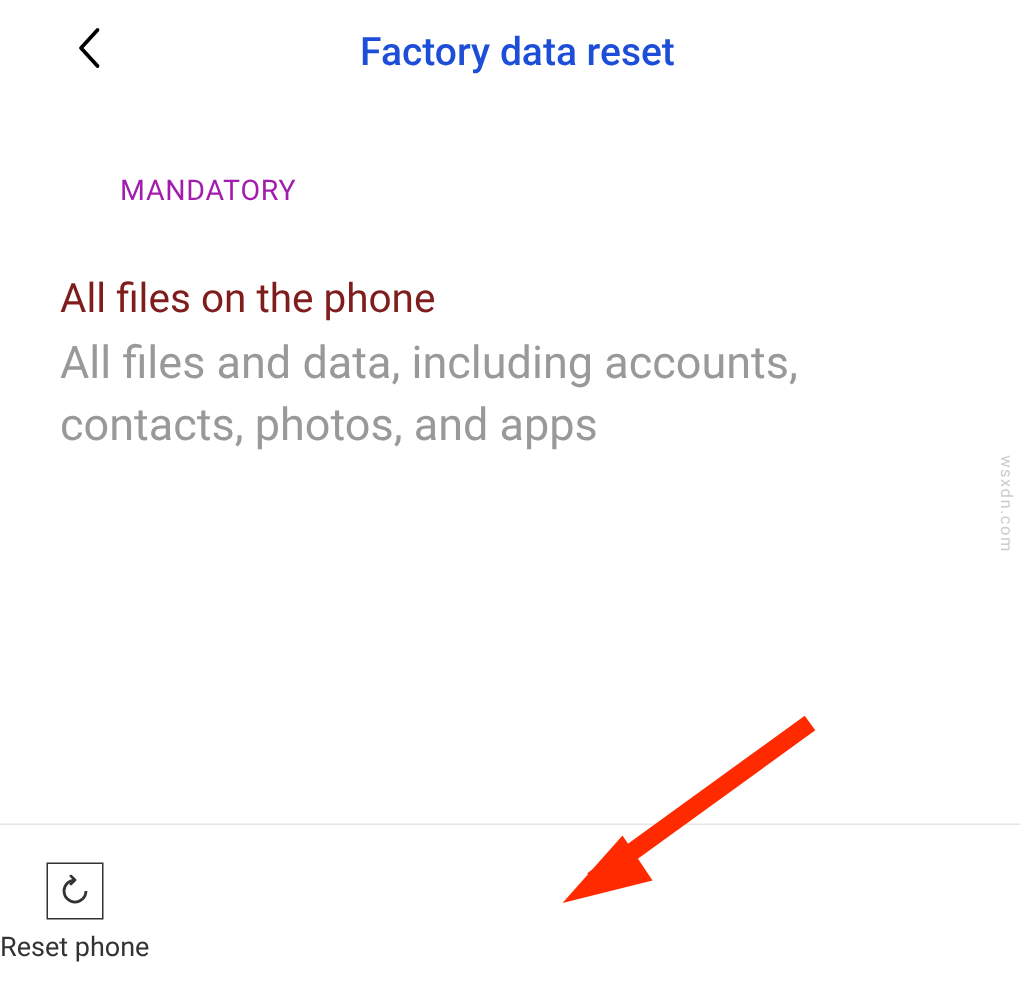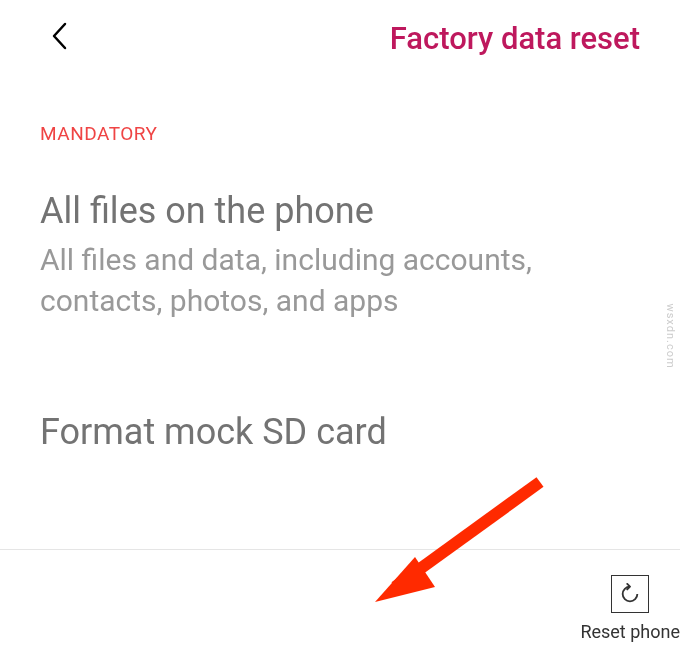--- a/index.html
+++ b/index.html
@@ -19,59 +19,60 @@
     }
     .back-button {
       font-size: 36px;
       font-weight: 300;
       color: #000;
       cursor: pointer;
       position: absolute;
       left: 50px;
     }
     .title {
-      font-size: 31px;
+      font-size: 26px;
       font-weight: 500;
-      color: #be185d;
+      color: #1d4ed8;
       width: 100%;
-      text-align: right;
+      text-align: center;
     }
     .section-header {
       font-size: 19px;
-      color: #ef4444;
+      color: #a21caf;
       padding: 35px 40px 20px 40px;
       letter-spacing: 0.5px;
+      margin-left: 40px;
     }
     .list-item {
       padding: 25px 40px;
       cursor: pointer;
     }
     .item-title {
-      font-size: 36px;
-      color: #737373;
+      font-size: 27px;
+      color: #7f1d1d;
       margin-bottom: 8px;
     }
     .item-description {
       font-size: 30px;
       color: #999;
       line-height: 1.35;
     }
     .spacer {
       height: 40px;
     }
     .footer {
       position: absolute;
       bottom: 0;
       left: 0;
       right: 0;
       border-top: 1px solid #e5e5e5;
       padding: 25px 0 30px 0;
       display: flex;
       flex-direction: column;
-      align-items: flex-end;
+      align-items: flex-start;
       background: #fff;
     }
     .reset-icon-box {
       width: 38px;
       height: 38px;
       border: 1.5px solid #333;
       display: flex;
       align-items: center;
       justify-content: center;
       margin-bottom: 8px;
@@ -118,21 +119,20 @@
 <div class="section-header">MANDATORY</div>
 
 <div class="list-item">
   <div class="item-title">All files on the phone</div>
   <div class="item-description">All files and data, including accounts, contacts, photos, and apps</div>
 </div>
 
 <div class="spacer"></div>
 
 <div class="list-item">
-  <div class="item-title">Format mock SD card</div>
 </div>
 
 <div class="footer">
   <div style="display:flex;flex-direction:column;align-items:center;cursor:pointer;">
     <div class="reset-icon-box">
       <svg viewBox="0 0 24 24">
         <path d="M 12 4 A 8 8 0 1 0 20 12" stroke="#333" stroke-width="2" fill="none"></path>
         <path d="M 9 1 L 12 4 L 9 7" stroke="#333" stroke-width="2" fill="none" stroke-linejoin="round" stroke-linecap="round"></path>
       </svg>
     </div>

